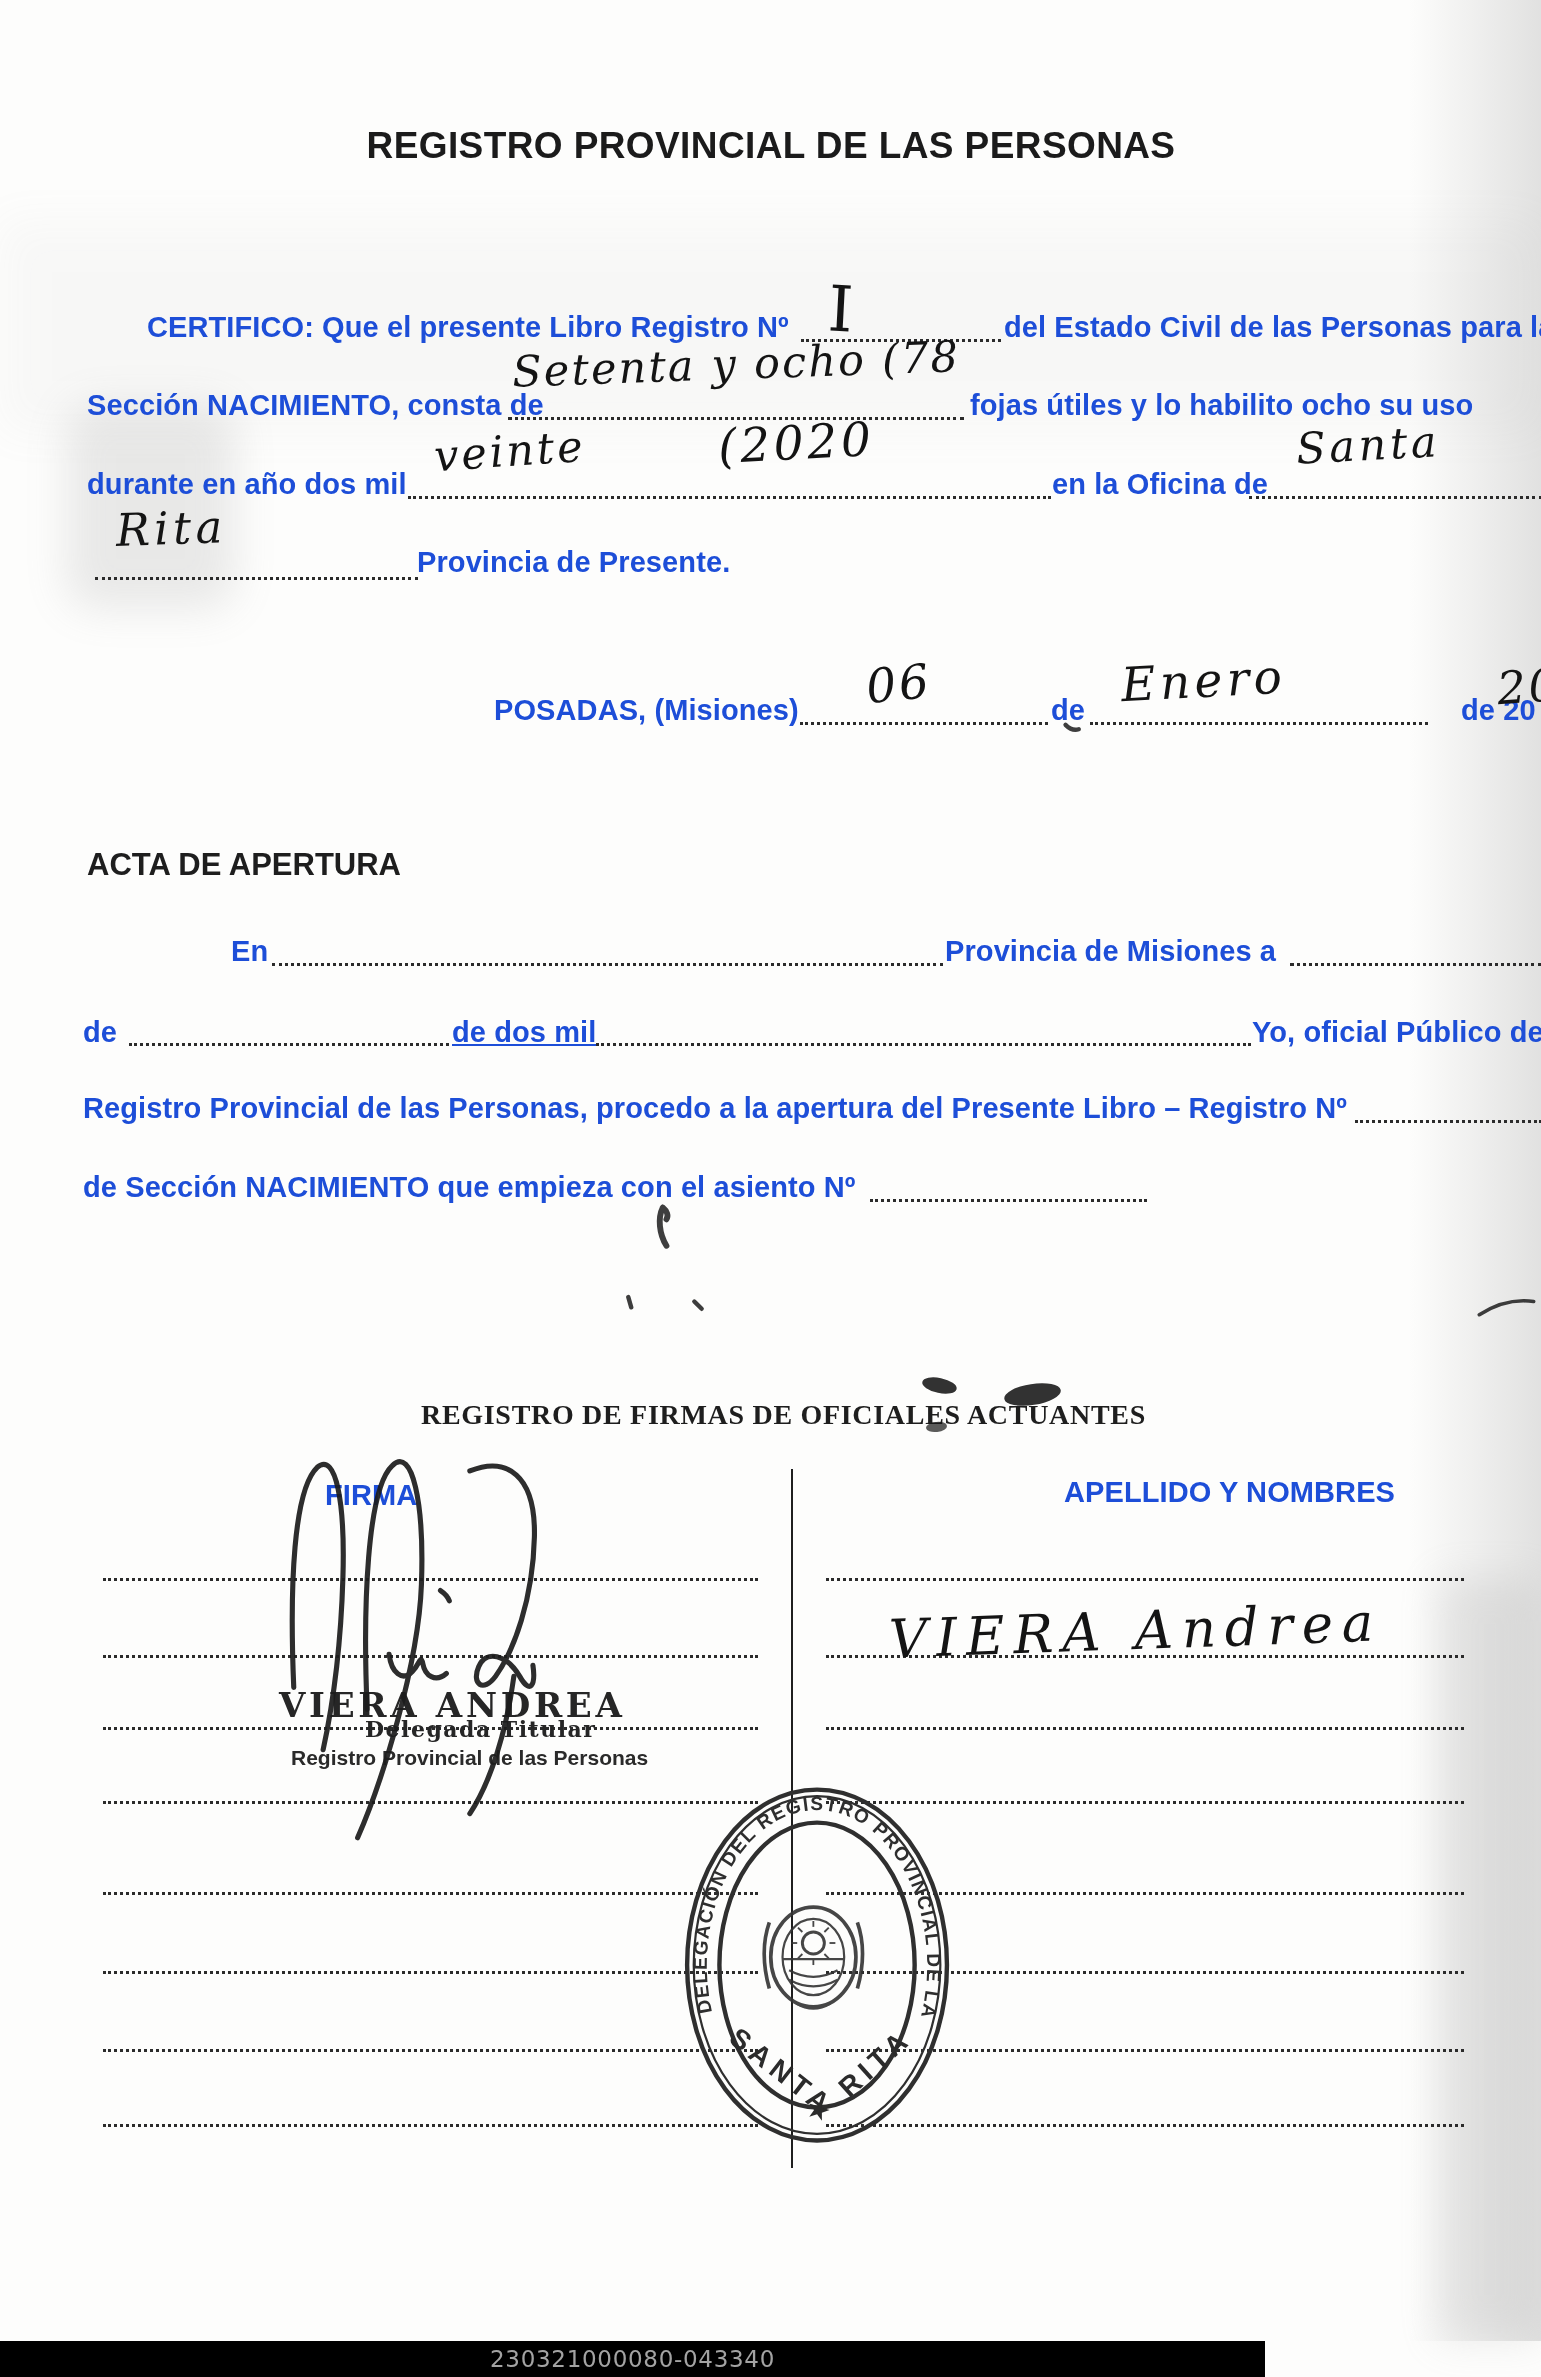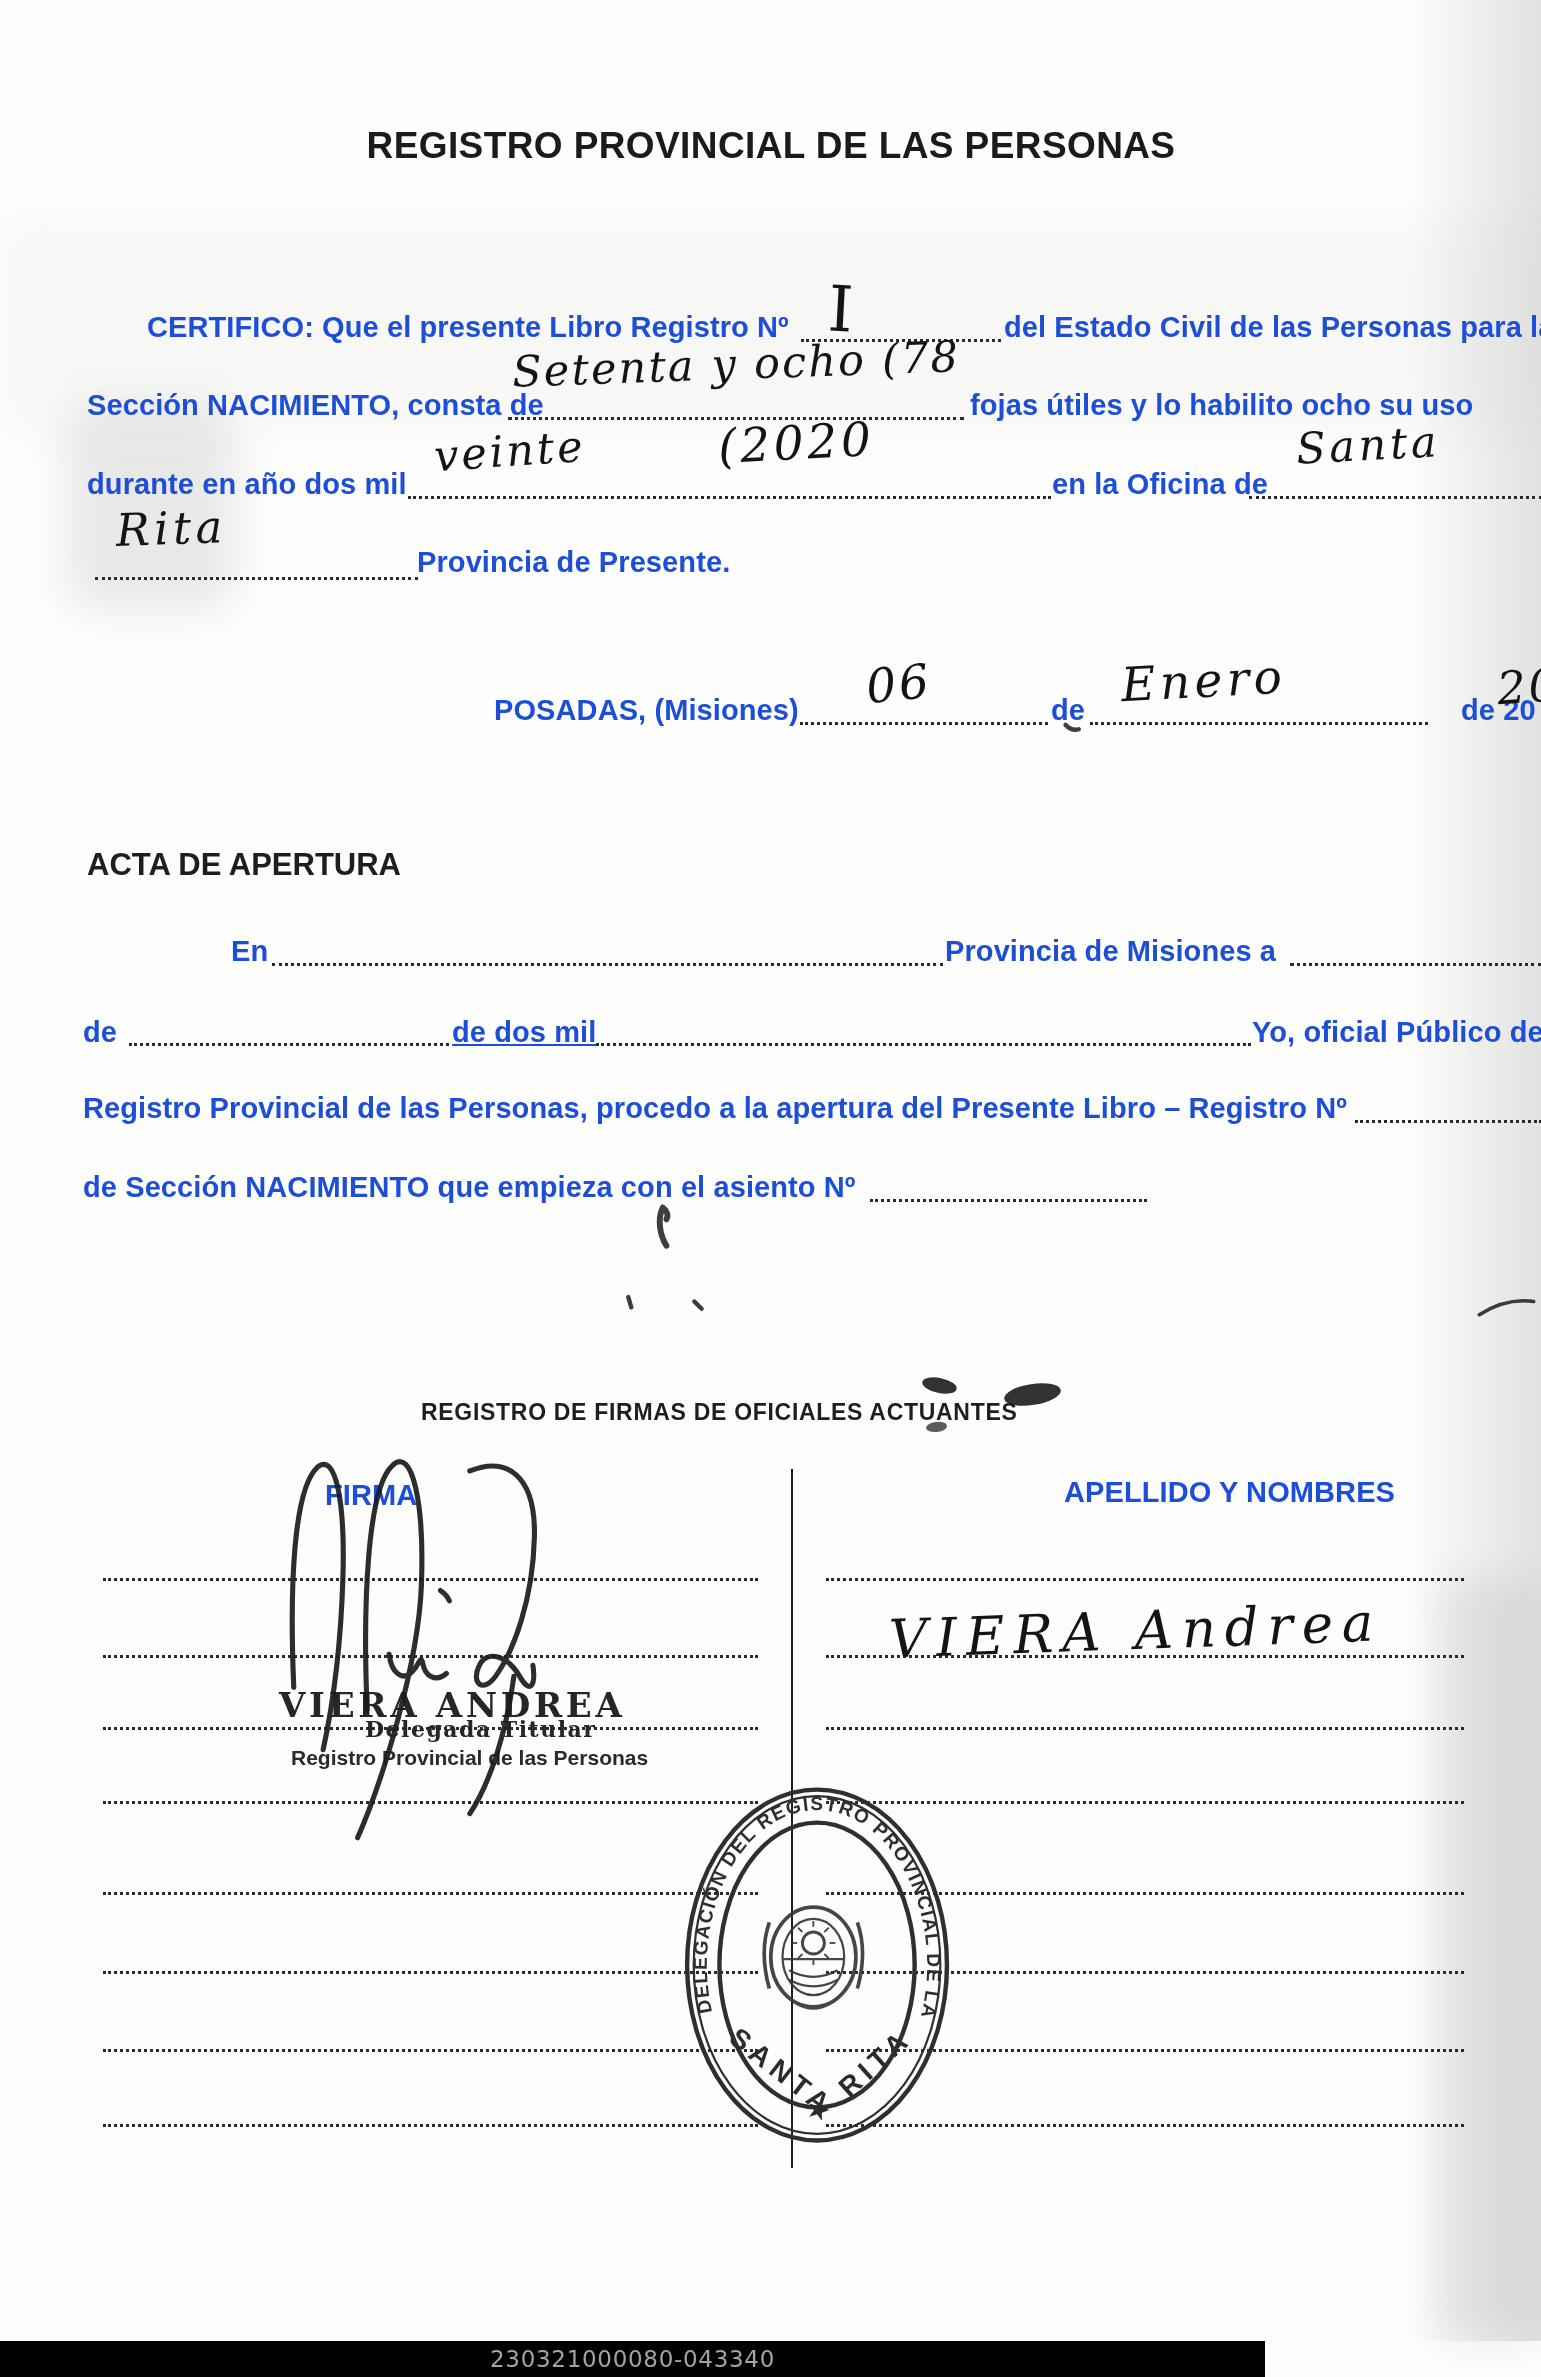--- a/index.html
+++ b/index.html
@@ -4,21 +4,21 @@
 <style>
   html,body{margin:0;padding:0;}
   body{width:1542px;height:2377px;position:relative;overflow:hidden;
        background:#fdfdfc;font-family:"Liberation Sans",sans-serif;}
   #page{position:absolute;inset:0;}
   .t{position:absolute;white-space:nowrap;color:#1d4ed8;}
   .pt{font-size:29px;font-weight:600;letter-spacing:0.1px;}
   .h1{font-size:41px;font-weight:700;letter-spacing:0.7px;color:#1b1b1b;}
   .h2{font-size:37px;font-weight:700;letter-spacing:0.4px;color:#1b1b1b;}
   .h3{font-size:31px;font-weight:700;color:#1e1e1e;}
-  .h4{font-size:23px;font-weight:700;letter-spacing:0.7px;color:#1e1e1e;}
+  .h4{font-size:28px;font-weight:700;letter-spacing:0.7px;color:#1e1e1e;font-family:Liberation Serif, serif;}
   .center{left:0;width:1542px;text-align:center;}
   .dot{position:absolute;height:0;border-top:3.7px dotted #2b2b2b;}
   .hw{position:absolute;white-space:nowrap;font-family:"DejaVu Serif",serif;
       font-style:italic;font-weight:400;color:#141414;}
   .stampTxt{font-family:"DejaVu Serif",serif;font-weight:700;color:#262626;}
   .blob{position:absolute;background:#161616;border-radius:50%;opacity:.88;}
   .noise{position:absolute;pointer-events:none;}
   #divider{position:absolute;width:2.2px;background:#1f1f1f;}
   #footerBand{position:absolute;left:0;top:2341px;width:1265px;height:37px;
       background:#000;color:#a3a3a3;text-align:center;font-size:23px;

